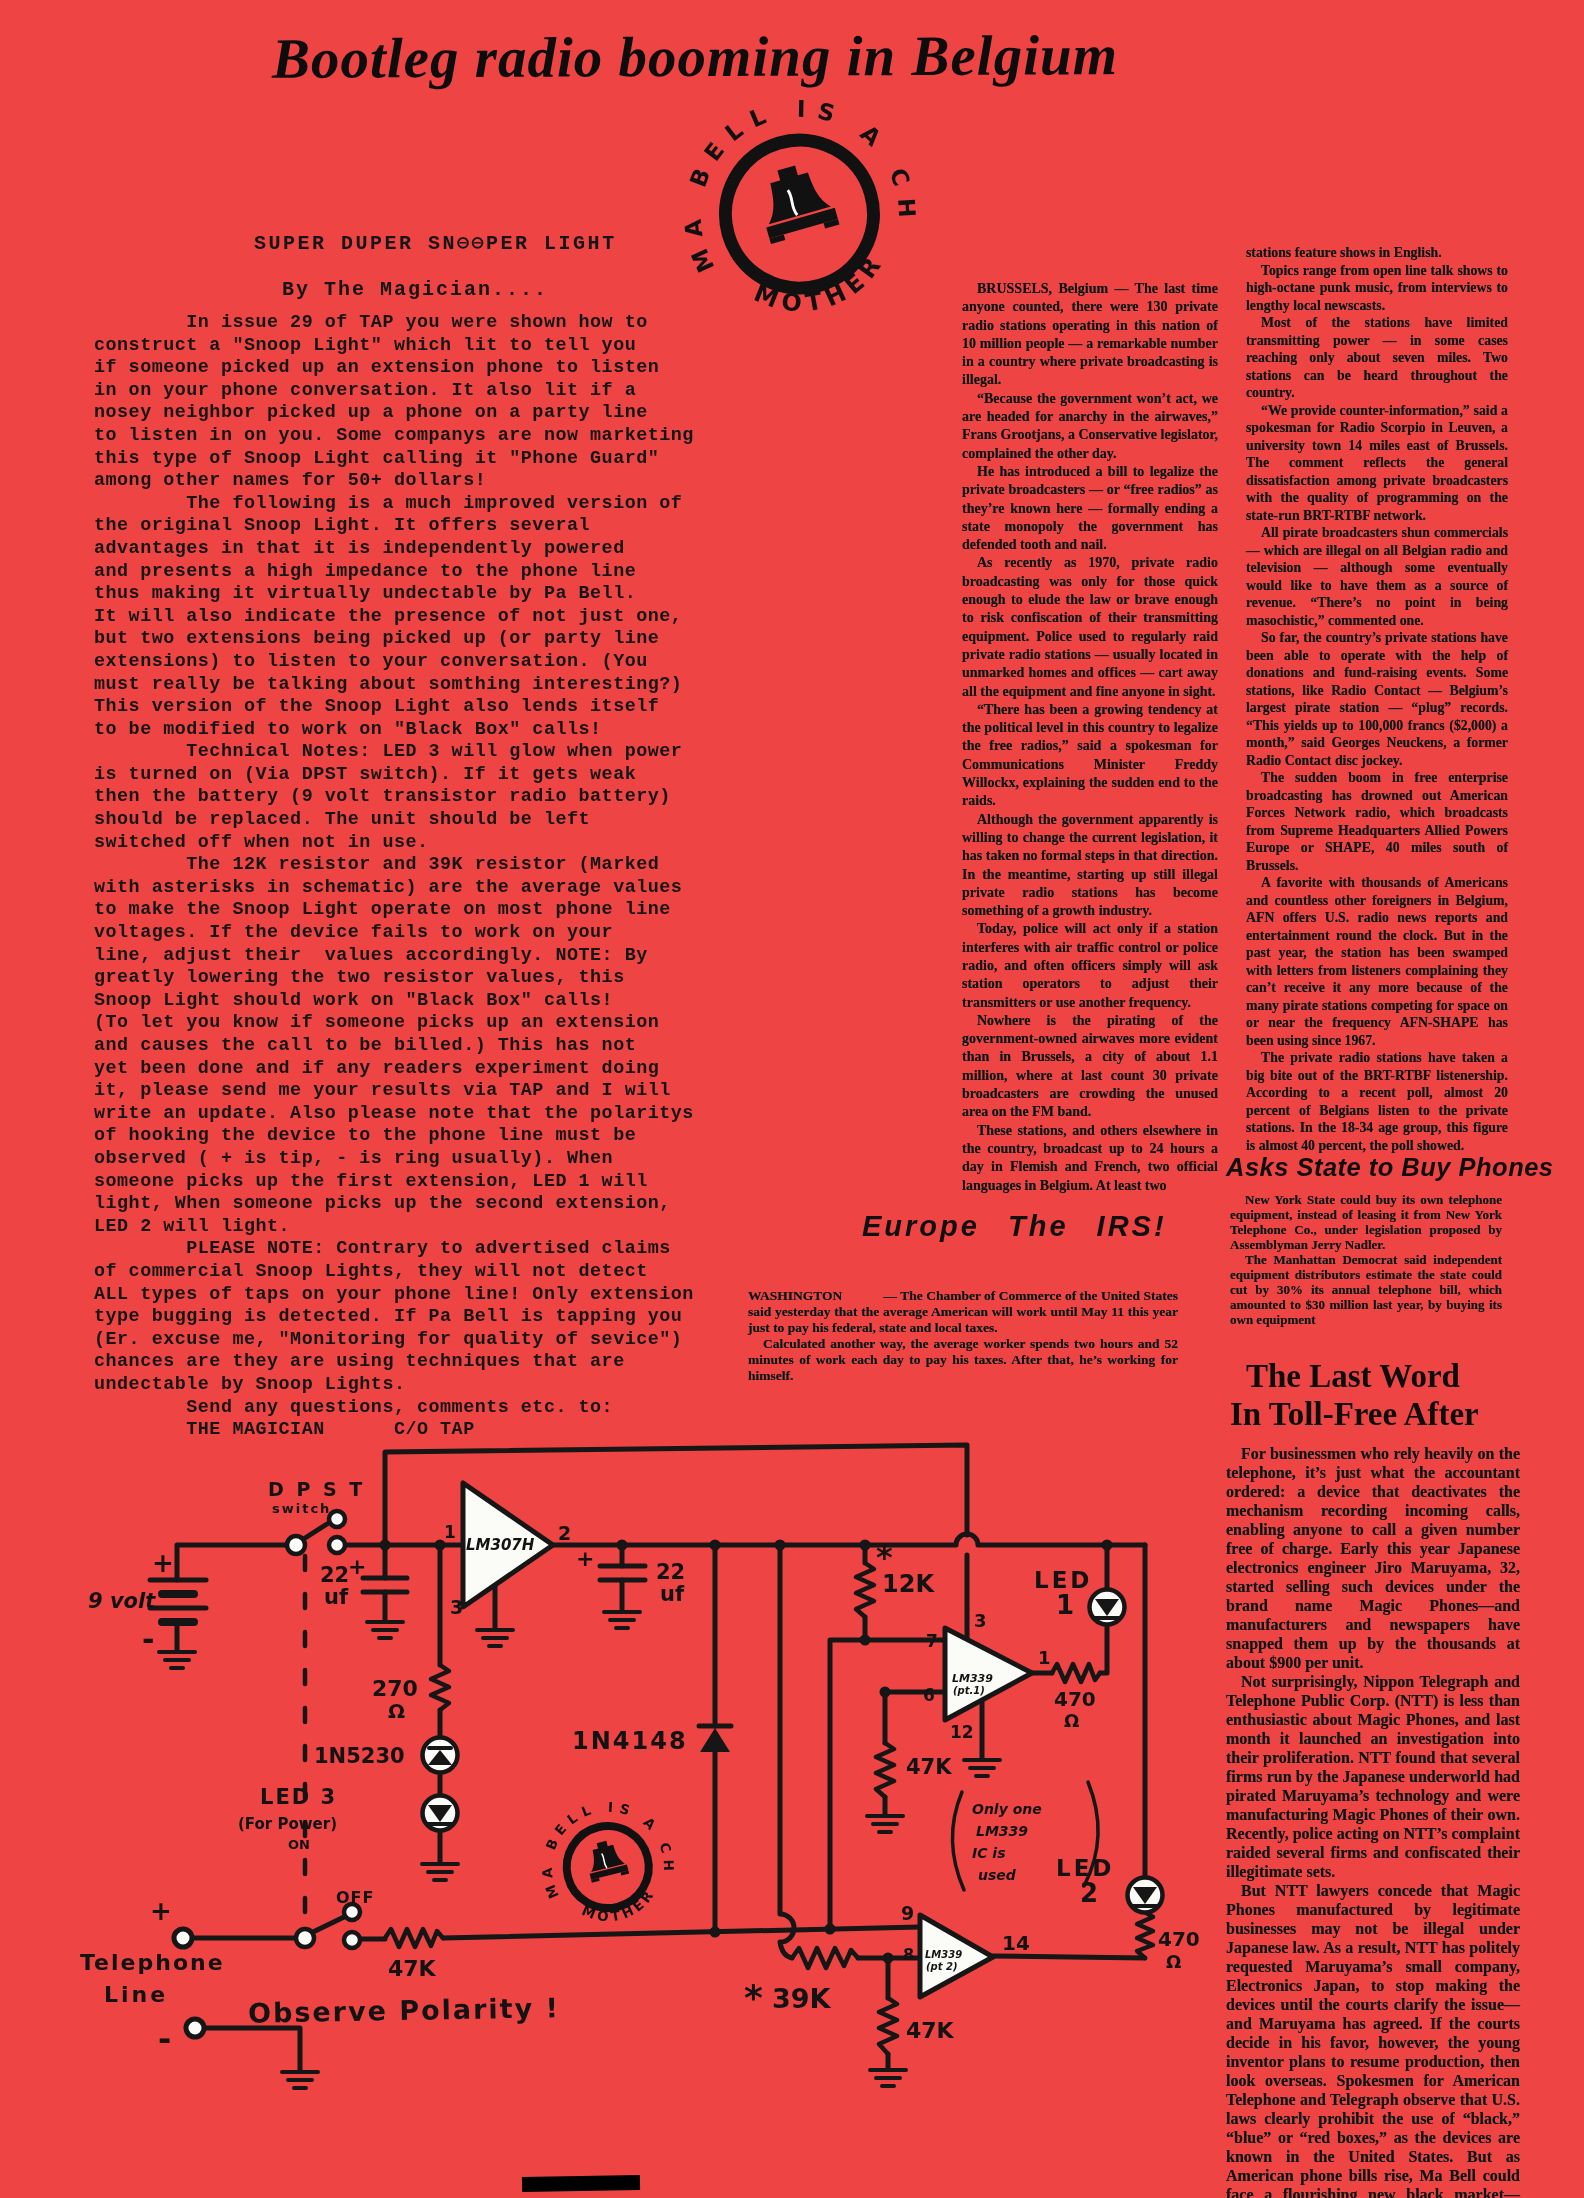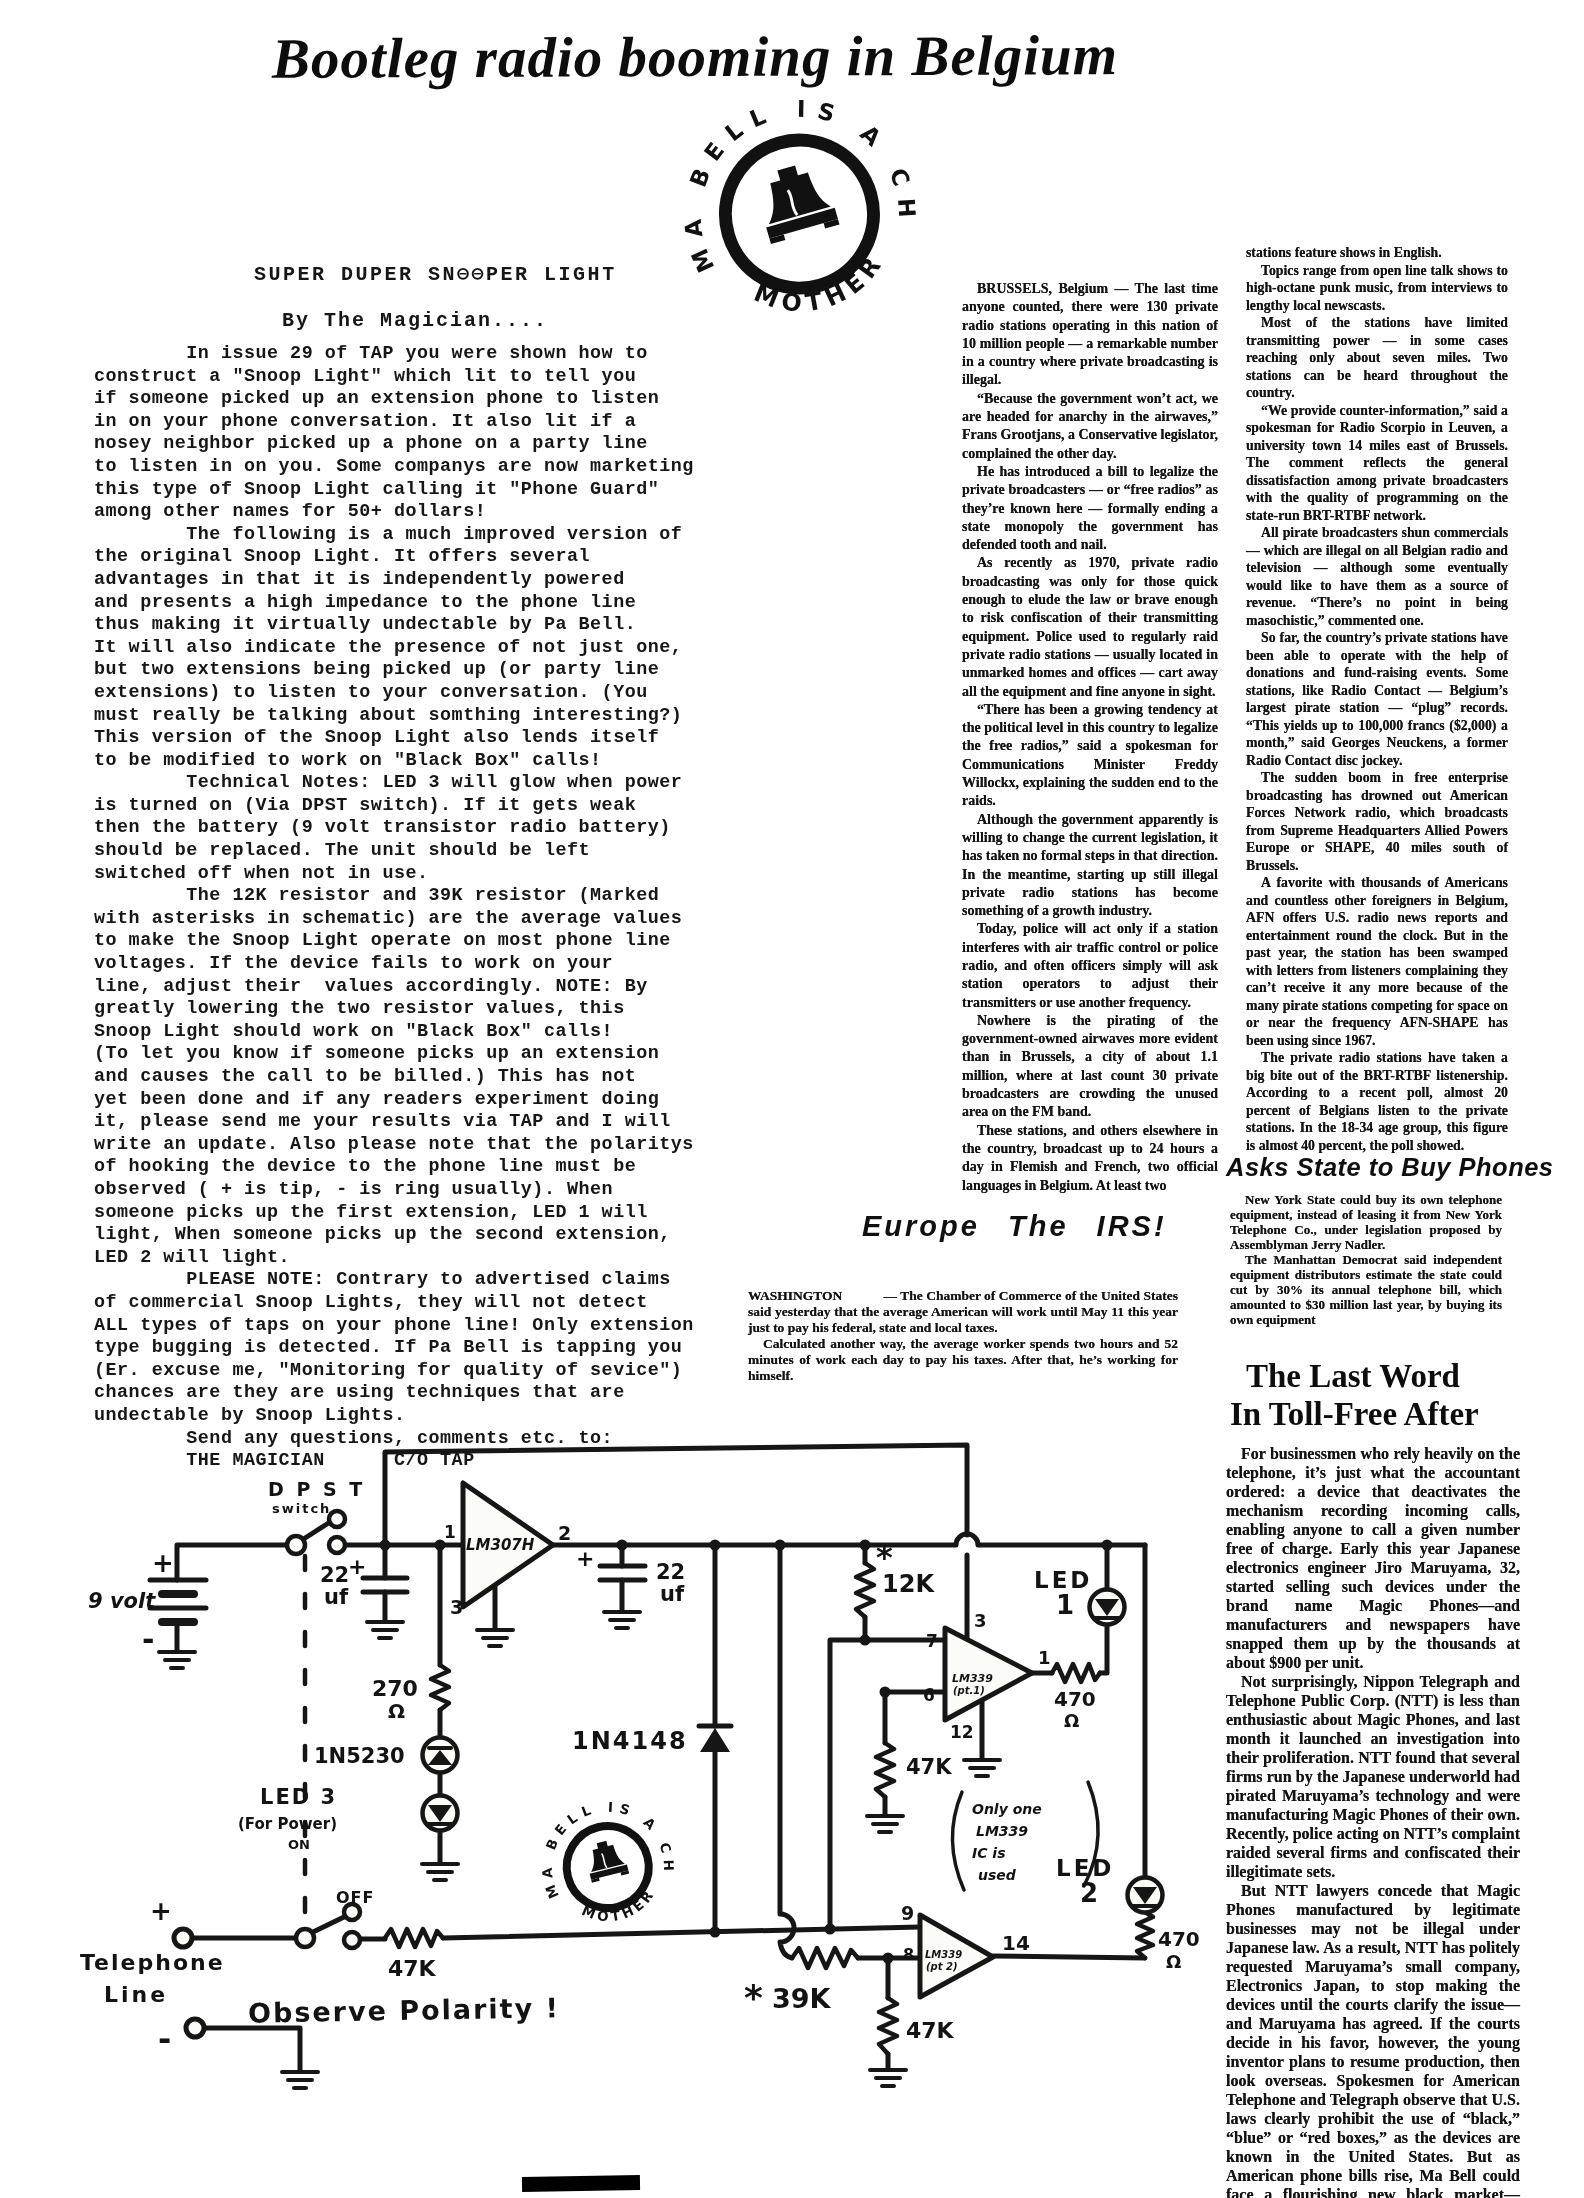--- a/index.html
+++ b/index.html
@@ -1,28 +1,28 @@
 <!DOCTYPE html>
 <html><head>
 <meta charset="utf-8">
 <style>
   html,body{margin:0;padding:0;background:#777;}
-  .page{position:relative;width:1584px;height:2198px;background:#ffffff;overflow:hidden;
+  .page{position:relative;width:1584px;height:2198px;background:#ef4444;overflow:hidden;
         font-family:"Liberation Serif",serif;color:#151515;}
   .abs{position:absolute;}
 
   
   .main-title{font-family:"Liberation Serif",serif;font-style:italic;font-weight:bold;
               font-size:57px;letter-spacing:1px;white-space:nowrap;color:#0d0d0d;
               transform:rotate(-0.25deg);}
   .subhead{font-family:"Liberation Serif",serif;font-weight:bold;font-size:46px;
            line-height:57px;color:#101010;white-space:nowrap;}
 
   
-  .tw{font-family:"Liberation Mono","DejaVu Sans Mono",monospace;font-weight:bold;color:#161616;margin-top:31px;}
+  .tw{font-family:"Liberation Mono","DejaVu Sans Mono",monospace;font-weight:bold;color:#161616;}
   .tw-head{font-size:20px;letter-spacing:2.5px;white-space:nowrap;}
   .tw-by{font-size:20px;letter-spacing:2px;white-space:nowrap;}
   .tw-body{font-size:18.4px;line-height:22.6px;letter-spacing:.5px;white-space:pre;}
 
   
   .np{font-family:"Liberation Serif",serif;font-weight:bold;color:#131313;
       text-align:justify;text-shadow:0 0 .4px #444;}
   .np p{margin:0;text-indent:15px;}
   .np p.noind{text-indent:0;}
   .col1{font-size:14px;line-height:18.3px;}

